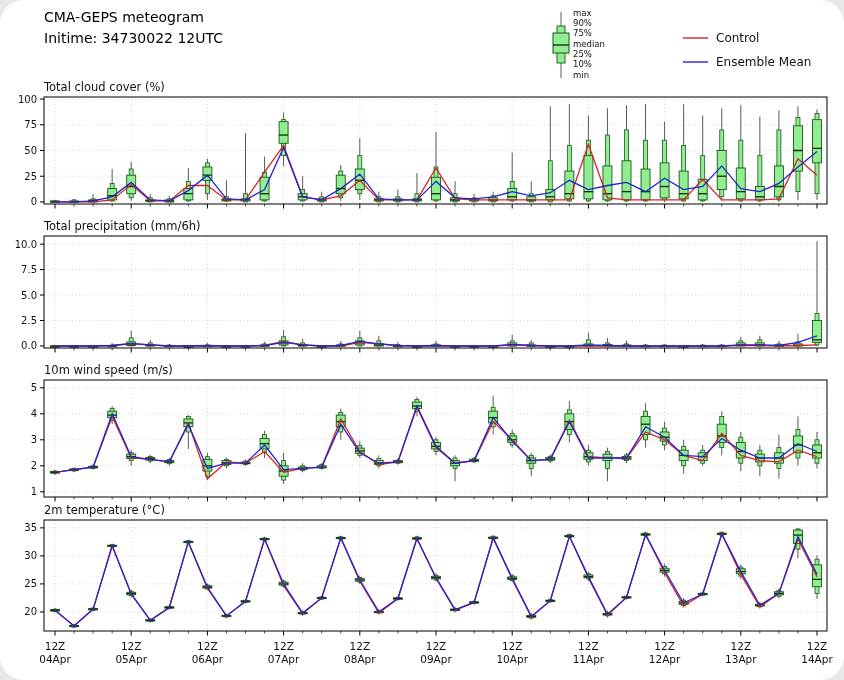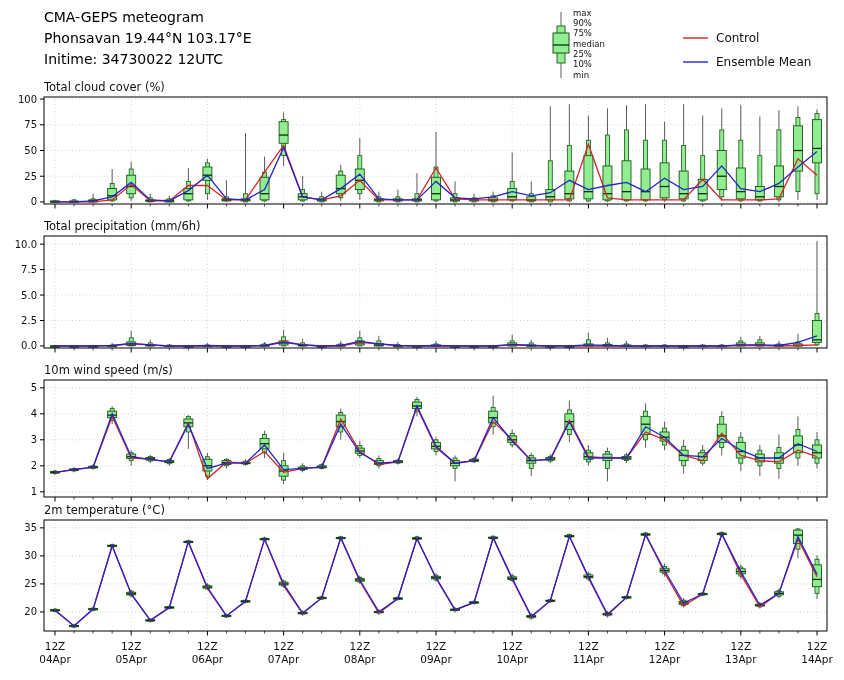--- a/index.html
+++ b/index.html
@@ -1,31 +1,31 @@
 <!DOCTYPE html>
 <html><head>
 <meta charset="utf-8">
 <style>
   html,body{margin:0;padding:0;background:#e8e8e8;}
   .figure{
     position:relative;width:844px;height:680px;background:#ffffff;
     font-family:"DejaVu Sans","Liberation Sans",sans-serif;color:#000;
     overflow:hidden;
+    border-radius:24px;
   }
   .header{position:absolute;left:44px;top:7px;line-height:21px;font-size:14px;z-index:2;}
   #chart{position:absolute;left:0;top:0;}
   #chart text{font-family:"DejaVu Sans","Liberation Sans",sans-serif;fill:#111;}
 </style>
 </head>
 <body>
 
 <div class="figure">
   <div class="header">
     <div>CMA-GEPS meteogram</div>
-    <div>Phonsavan 19.44°N 103.17°E</div>
     <div>Initime: 34730022 12UTC</div>
   </div>
   <svg id="chart" width="844" height="680" viewBox="0 0 844 680">
       <g>
         <g>
           <line x1="55" y1="97" x2="55" y2="204" stroke="#c9c9c9" stroke-width="0.8" stroke-dasharray="1 2.5"></line>
           <line x1="131.2" y1="97" x2="131.2" y2="204" stroke="#c9c9c9" stroke-width="0.8" stroke-dasharray="1 2.5"></line>
           <line x1="207.4" y1="97" x2="207.4" y2="204" stroke="#c9c9c9" stroke-width="0.8" stroke-dasharray="1 2.5"></line>
           <line x1="283.6" y1="97" x2="283.6" y2="204" stroke="#c9c9c9" stroke-width="0.8" stroke-dasharray="1 2.5"></line>
           <line x1="359.8" y1="97" x2="359.8" y2="204" stroke="#c9c9c9" stroke-width="0.8" stroke-dasharray="1 2.5"></line>

